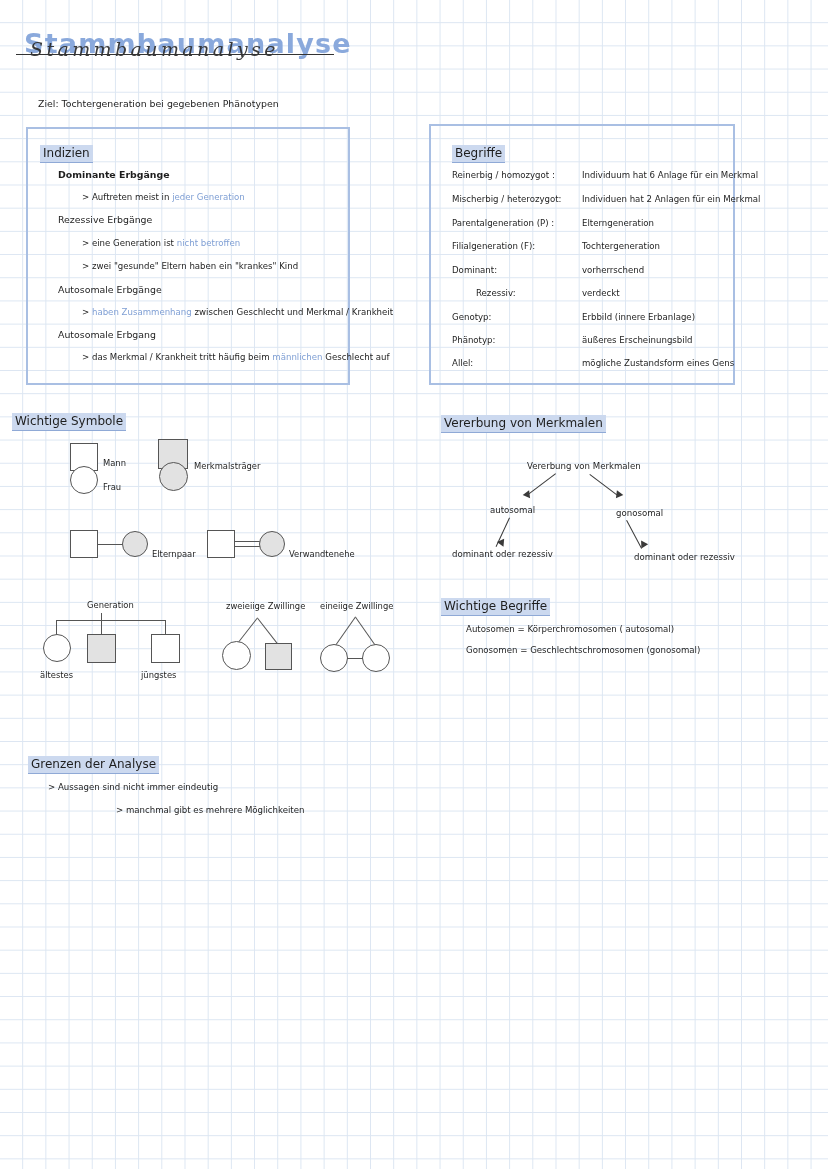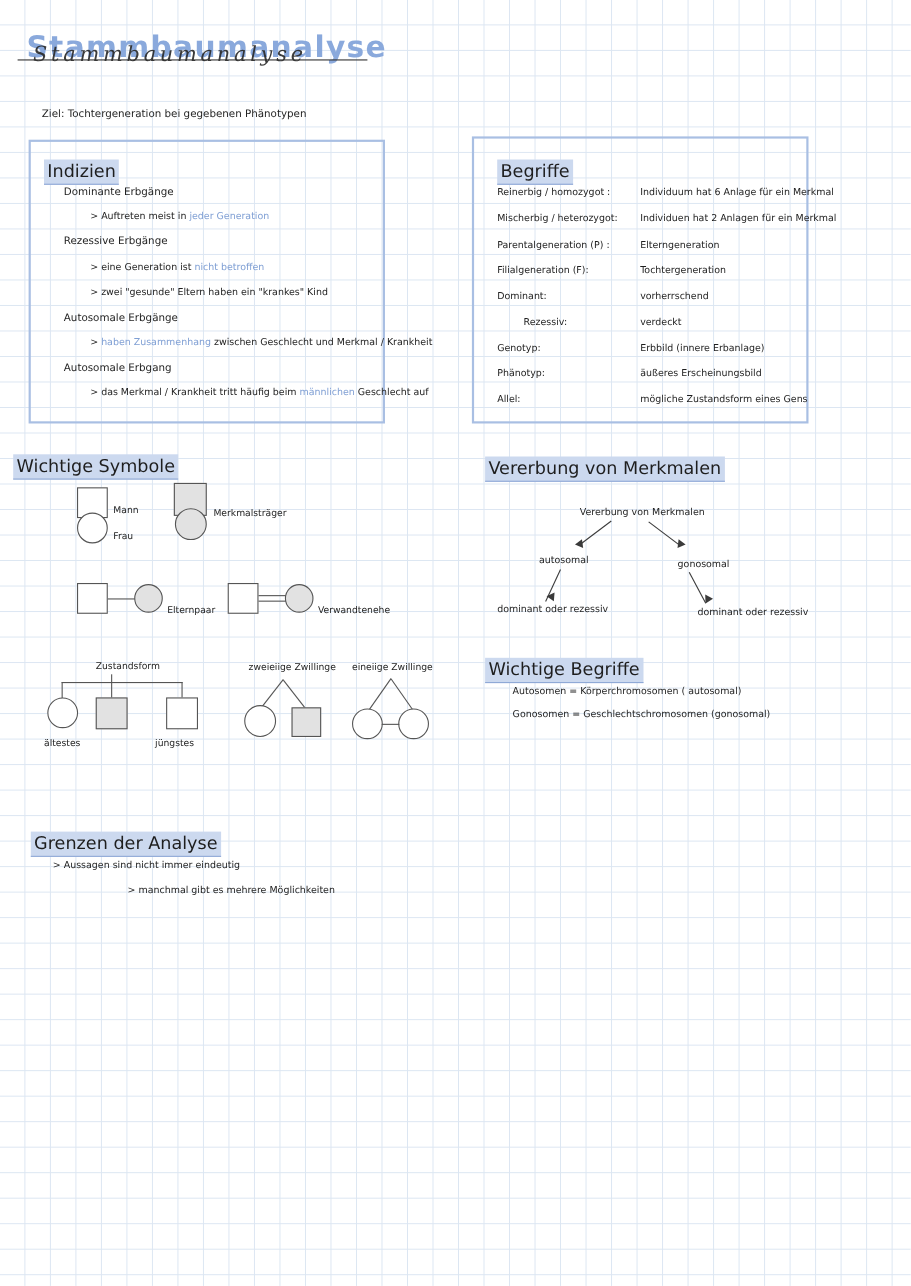--- a/index.html
+++ b/index.html
@@ -42,21 +42,21 @@
 
   
   .tline{ position:absolute; white-space:nowrap; color:#1e1e1e; }
   .blue{ color:#7f9fd4; }
   .sz9{font-size:8.6px;} .sz10{font-size:9.4px;}
 
   
   .box{ position:absolute; border:2px solid #a9bfe3; background:transparent; }
 
   
-  .shead{ position:absolute; white-space:nowrap; font-size:16px; color:#1e1e1e;
+  .shead{ position:absolute; white-space:nowrap; font-size:12px; color:#1e1e1e;
           padding:1px 3px 2px 3px; background:#ccd9ef; border-bottom:1.4px solid #8fa9d6; }
 
   
   .sq{ position:absolute; border:1.3px solid #555; background:#fff; box-sizing:border-box; }
   .sq.fill{ background:#e2e2e2; border-color:#555; }
   .ci{ position:absolute; border:1.3px solid #555; background:#fff; border-radius:50%; box-sizing:border-box; }
   .ci.fill{ background:#e2e2e2; }
   .ln{ position:absolute; background:#555; }
   .lbl{ position:absolute; font-size:8.4px; color:#1e1e1e; white-space:nowrap; }
 
@@ -78,21 +78,21 @@
     <div id="title-blue">Stammbaumanalyse</div>
     <div id="title-ink">Stammbaumanalyse</div>
     <div id="title-strike"></div>
   </div>
 
   <div class="tline hand sz10" style="left:38px;top:98px;">Ziel:  Tochtergeneration  bei  gegebenen Phänotypen</div>
 
   <div class="box" style="left:26px;top:127px;width:320px;height:254px;"></div>
   <div class="shead" style="left:40px;top:145px;">Indizien</div>
 
-  <div class="tline hand sz10" style="left:58px;top:169px;">Dominante Erbgänge</div>
+  <div class="tline hand sz10" style="left:58px;top:169px;font-weight:bold;">Dominante Erbgänge</div>
   <div class="tline hand sz9" style="left:82px;top:192px;">
     <span>&gt;</span>
     <span>Auftreten  meist  in</span>
     <span class="blue">jeder  Generation</span>
   </div>
 
   <div class="tline hand sz10" style="left:58px;top:214px;">Rezessive Erbgänge</div>
   <div class="tline hand sz9" style="left:82px;top:238px;">
     <span>&gt;</span>
     <span>eine  Generation  ist</span>
@@ -164,21 +164,21 @@
   <div class="ln" style="left:98px;top:544px;width:25px;height:1.3px;"></div>
   <div class="ci fill" style="left:122px;top:531px;width:26px;height:26px;"></div>
   <div class="lbl" style="left:152px;top:549px;">Elternpaar</div>
 
   <div class="sq" style="left:207px;top:530px;width:28px;height:28px;"></div>
   <div class="ln" style="left:235px;top:541px;width:26px;height:1.2px;"></div>
   <div class="ln" style="left:235px;top:546px;width:26px;height:1.2px;"></div>
   <div class="ci fill" style="left:259px;top:531px;width:26px;height:26px;"></div>
   <div class="lbl" style="left:289px;top:549px;text-align:right;">Verwandtenehe</div>
 
-  <div class="lbl" style="left:87px;top:600px;">Zustandsform</div>
+  <div class="lbl" style="left:87px;top:600px;">Generation</div>
   <div class="ln" style="left:56px;top:620px;width:110px;height:1.2px;"></div>
   <div class="ln" style="left:56px;top:620px;width:1.2px;height:16px;"></div>
   <div class="ln" style="left:101px;top:613px;width:1.2px;height:23px;"></div>
   <div class="ln" style="left:165px;top:620px;width:1.2px;height:16px;"></div>
   <div class="ci" style="left:43px;top:634px;width:28px;height:28px;"></div>
   <div class="sq fill" style="left:87px;top:634px;width:29px;height:29px;"></div>
   <div class="sq" style="left:151px;top:634px;width:29px;height:29px;"></div>
   <div class="lbl" style="left:40px;top:670px;">ältestes</div>
   <div class="lbl" style="left:141px;top:670px;">jüngstes</div>
 

